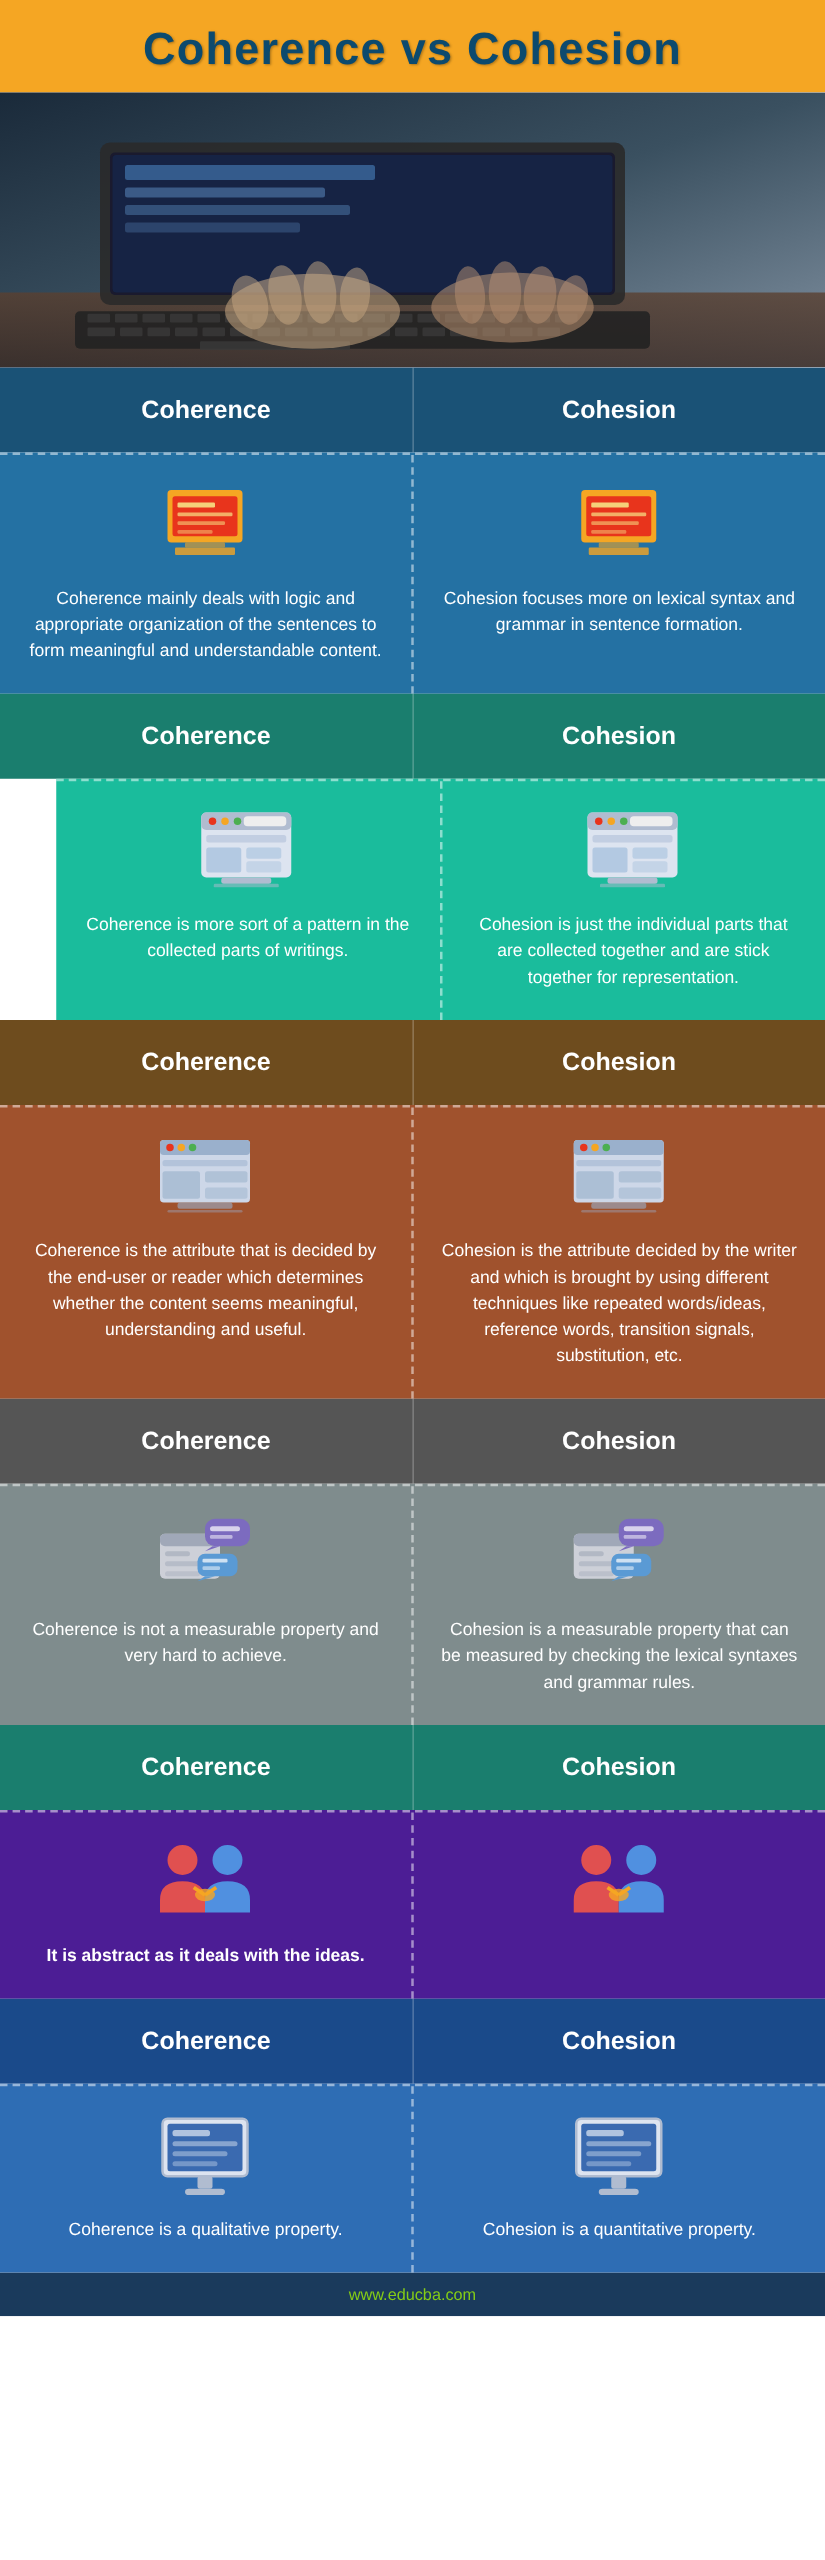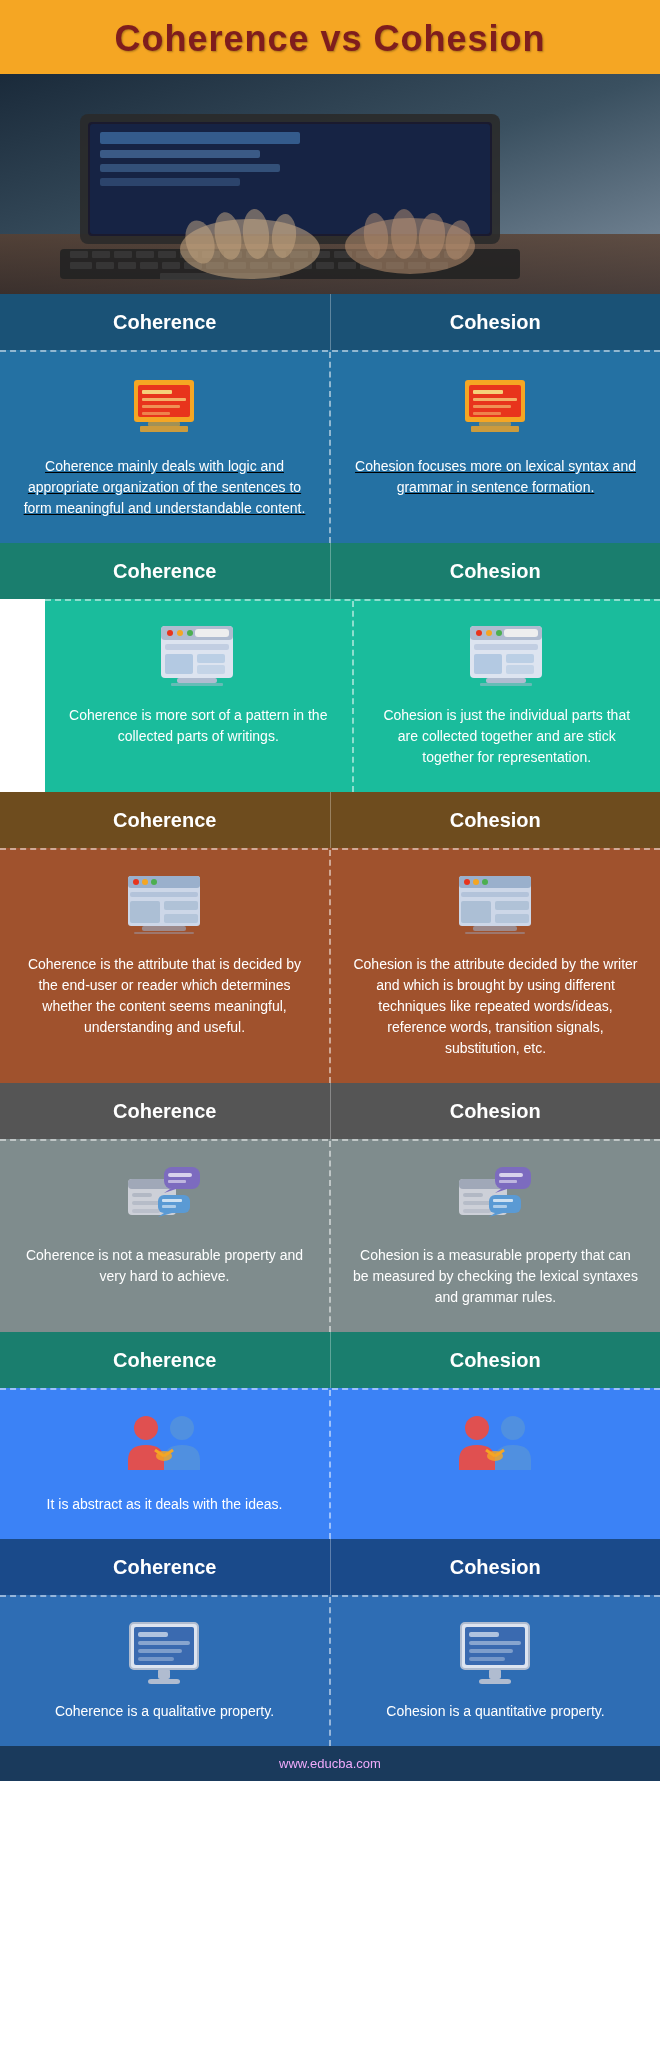--- a/index.html
+++ b/index.html
@@ -9,21 +9,21 @@
       background: #fff;
     }
 
     
     .header {
       background: #f5a623;
       text-align: center;
       padding: 18px 10px 14px;
     }
     .header h1 {
-      color: #7f1d1d;
+      color: #0c4a6e;
       font-size: 36px;
       font-weight: 900;
       letter-spacing: 1px;
       text-shadow: 1px 1px 2px rgba(0,0,0,0.3);
     }
 
     
     .hero-image {
       width: 660px;
       height: 220px;
@@ -43,21 +43,21 @@
 
     
     .section {
       display: flex;
       flex-direction: column;
     }
 
     
     .section-header {
       display: flex;
-      height: 56px;
+      height: 68px;
     }
     .section-header .col {
       flex: 1;
       display: flex;
       align-items: center;
       justify-content: center;
     }
     .section-header .col span {
       color: #fff;
       font-size: 20px;
@@ -82,50 +82,50 @@
     }
     .content-col p {
       text-align: center;
       font-size: 14px;
       line-height: 1.5;
       color: #fff;
     }
 
     
     .blue-section .section-header { background: #1a5276; }
-    .blue-section .content-row { background: #2471a3; text-decoration: underline; }
+    .blue-section .content-row { background: #2471a3; }
 
     .teal-section .section-header { background: #1a7e6e; }
     .teal-section .content-row { background: #1abc9c; margin-left: 45px; }
 
     .brown-section .section-header { background: #6e4c1e; }
     .brown-section .content-row { background: #a0522d; }
 
     .gray-section .section-header { background: #555555; }
     .gray-section .content-row { background: #7f8c8d; }
 
     .teal2-section .section-header { background: #1a7e6e; }
-    .teal2-section .content-row { background: #3b82f6; }
+    .teal2-section .content-row { background: #4c1d95; font-weight: bold; }
 
     .blue2-section .section-header { background: #1a4a8a; }
     .blue2-section .content-row { background: #2e6db4; }
 
     
     .icon-container {
       width: 90px;
       height: 70px;
       position: relative;
     }
 
     
     .footer {
       background: #1a3a5c;
       text-align: center;
       padding: 10px;
-      color: #f0abfc;
+      color: #84cc16;
       font-size: 13px;
     }
 
     
     .section-header .col:first-child {
       border-right: 1px solid rgba(255,255,255,0.3);
     }
   </style>
 </head>
 <body>

